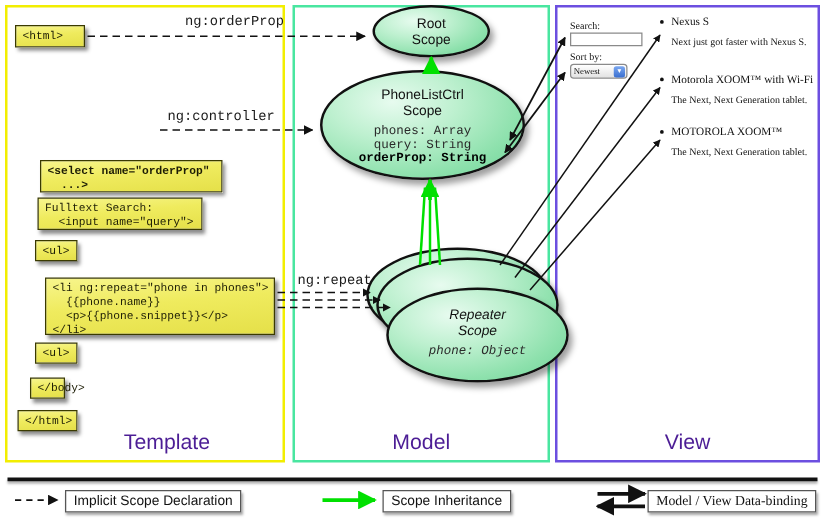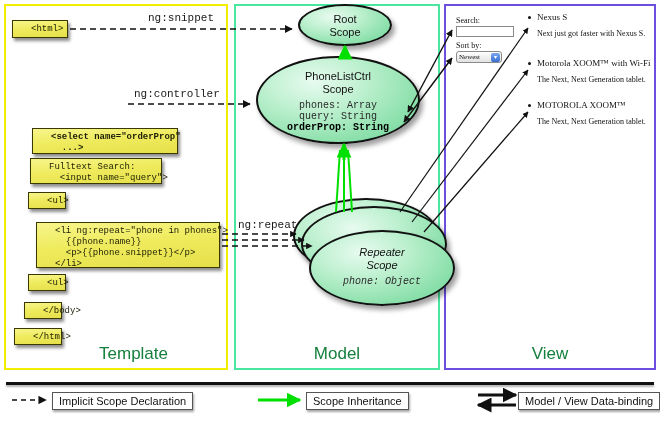--- a/index.html
+++ b/index.html
@@ -26,37 +26,37 @@
   .panel-model    { left: 234px; top: 4px; width: 206px; height: 366px; border: 2px solid #49e6a0; }
   .panel-view     { left: 444px; top: 4px; width: 212px; height: 366px; border: 2px solid #6c4fe0; }
 
   .panel-title {
     position: absolute;
     bottom: 4px;
     left: 0;
     width: 100%;
     text-align: center;
     font-size: 17px;
-    color: #15803d;
+    color: #4c1d95;
     font-family: "Liberation Sans", sans-serif;
   }
   .panel-template .panel-title { text-align: right; padding-right: 58px; width: auto; right: 0; left: auto;}
 
   
   .codebox {
     position: absolute;
     box-sizing: border-box;
     border: 1px solid #3a3a00;
     background: linear-gradient(175deg, #f7f58c 0%, #efeb5e 45%, #e5e049 100%);
     box-shadow: 2px 3px 3px rgba(0,0,0,0.45);
     font-family: "Liberation Mono", monospace;
     font-size: 9px;
     line-height: 11px;
     color: #1d1d05;
-    padding: 3px 18px;
+    padding: 3px 5px;
     white-space: pre;
     letter-spacing: 0px;
   }
   .codebox.bold { font-weight: bold; }
 
   
   .ellipse {
     position: absolute;
     box-sizing: border-box;
     border: 2px solid #111;
@@ -262,21 +262,21 @@
   </div>
 
   <div class="phone-item" style="left:537px; top:100px;">
     <div class="phone-name">
       <span class="phone-bullet"></span>
       <span>MOTOROLA XOOM™</span>
     </div>
     <div class="phone-snippet">The Next, Next Generation tablet.</div>
   </div>
 
-  <div class="edge-label" style="left:148px; top:12px;">ng:snippet</div>
+  <div class="edge-label" style="left:148px; top:12px;">ng:orderProp</div>
   <div class="edge-label" style="left:134px; top:88px;">ng:controller</div>
   <div class="edge-label" style="left:238px; top:219px;">ng:repeat</div>
 
   <svg id="arrows">
     <defs>
       <marker id="ah-black" viewBox="0 0 10 10" refX="9" refY="5" markerWidth="6" markerHeight="6" orient="auto-start-reverse">
         <path d="M0,0 L10,5 L0,10 z" fill="#111"></path>
       </marker>
       <marker id="ah-green" viewBox="0 0 10 10" refX="9" refY="5" markerWidth="5" markerHeight="5" orient="auto-start-reverse">
         <path d="M0,0 L10,5 L0,10 z" fill="#00e000"></path>
@@ -312,15 +312,15 @@
     <path d="M12,400 L46,400" stroke="#111" stroke-width="1.4" fill="none" stroke-dasharray="5,4" marker-end="url(#ah-black)"></path>
     <path d="M258,400 L300,400" stroke="#00e000" stroke-width="3" fill="none" marker-end="url(#ah-green)"></path>
     <path d="M478,395 L516,395" stroke="#111" stroke-width="3" fill="none" marker-end="url(#ah-black-sm)"></path>
     <path d="M516,405 L478,405" stroke="#111" stroke-width="3" fill="none" marker-end="url(#ah-black-sm)"></path>
   </svg>
 
   <div class="legend-rule" style="top:382px;"></div>
 
   <div class="legend-box" style="left:52px;  top:392px;">Implicit Scope Declaration</div>
   <div class="legend-box" style="left:306px; top:392px;">Scope Inheritance</div>
-  <div class="legend-box" style="left:518px; top:392px;">Model / View Data-binding</div>
+  <div class="legend-box" style="left:518px; top:392px;font-family:Liberation Serif, serif;">Model / View Data-binding</div>
 
 </div>
 
 </body></html>

